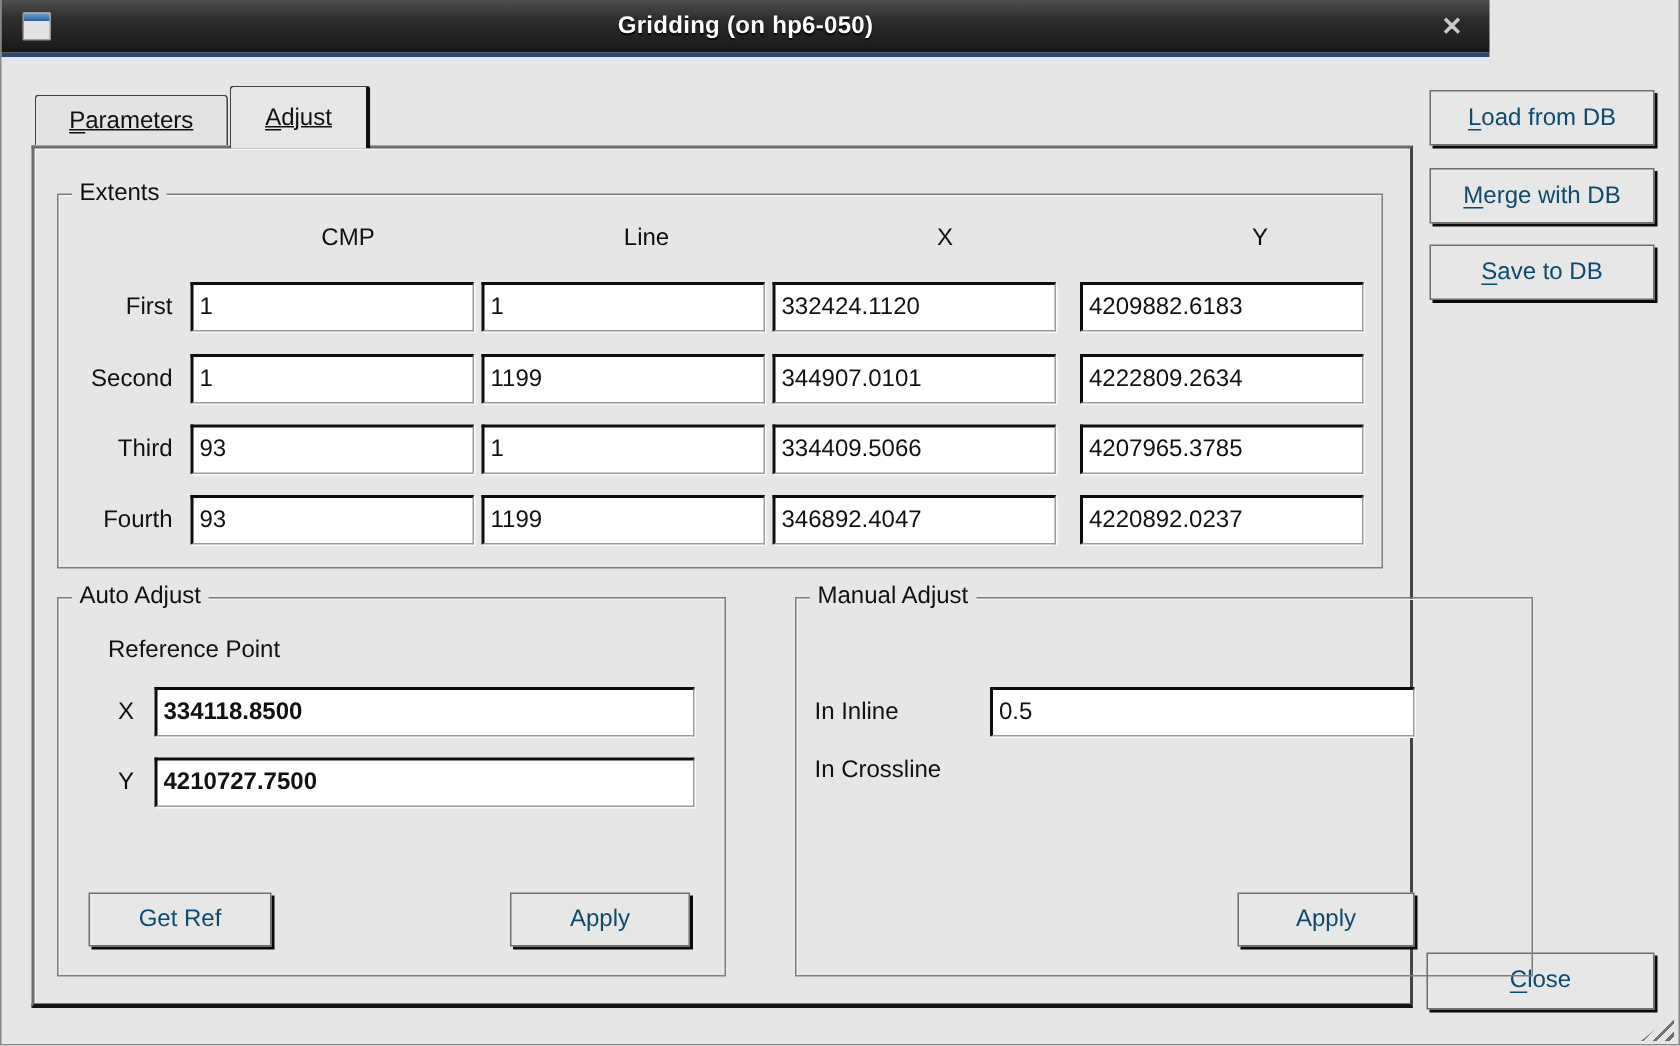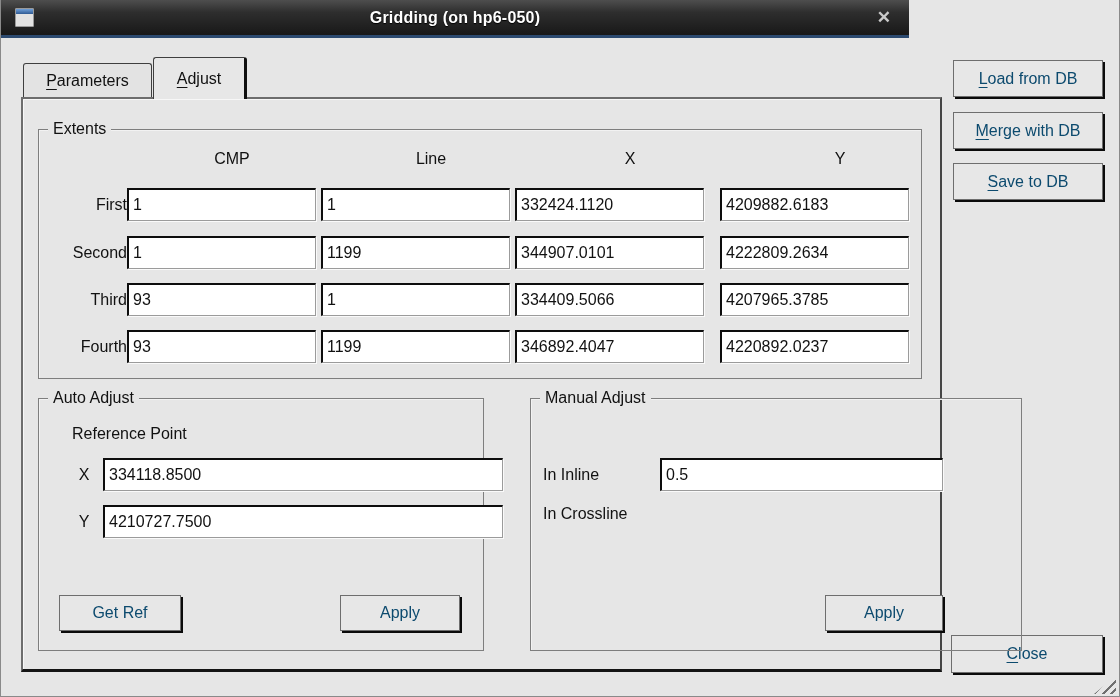--- a/index.html
+++ b/index.html
@@ -8,21 +8,21 @@
     font-family: "Liberation Sans", sans-serif;
     background:#e6e6e6;
     position:relative;
     overflow:hidden;
     color:#111;
   }
   .window { position:absolute; inset:0; border:1px solid #8a8a8a; border-top:none; }
 
   
   .titlebar {
-    position:absolute; left:0; top:0; width:908px; height:38px;
+    position:absolute; left:0; top:0; width:992px; height:38px;
     background:linear-gradient(180deg,#4e4e4e 0%, #2e2e2e 35%, #181818 100%);
     border-bottom:3px solid #2c4a70;
     display:flex; align-items:center;
   }
   .win-icon {
     position:absolute; left:14px; top:8px; width:19px; height:19px;
     background:#e2e2e2; border:1px solid #9a9a9a; border-radius:1px;
   }
   .win-icon::before {
     content:""; position:absolute; left:0; top:0; right:0; height:5px;
@@ -34,21 +34,21 @@
   }
   .close-x {
     position:absolute; right:18px; top:7px; color:#c9c9c9; font-size:17px;
     font-weight:bold; cursor:default; line-height:22px;
   }
 
   
   .tab {
     position:absolute; background:#e7e7e7; border:1px solid #3f3f3f; border-bottom:none;
     border-radius:3px 3px 0 0; display:flex; align-items:center; justify-content:center;
-    font-size:16px; z-index:2;
+    font-size:16px; z-index:2;text-decoration:underline;
   }
   .tab.inactive { left:22px; top:63px; width:129px; height:34px; background:#e3e3e3; }
   .tab.active  { left:152px; top:57px; width:94px; height:42px; border-right:3px solid #101010; z-index:4; }
   .mn { text-decoration:underline; text-underline-offset:3px; }
 
   
   .panel {
     position:absolute; left:20px; top:97px; width:921px; height:575px;
     background:#e6e6e6; z-index:3;
     border:2px solid #6d6d6d; border-right-color:#454545;
@@ -70,33 +70,33 @@
   input.field {
     background:#fff; color:#111; font-family:"Liberation Sans",sans-serif;
     font-size:16px; height:33px; padding:0 4px;
     border-style:solid; border-width:2px 1px 1px 2px;
     border-color:#0d0d0d #9b9b9b #9b9b9b #0d0d0d;
     box-shadow:1px 1px 0 #fafafa; outline:none;
   }
 
   
   .xrow { position:absolute; left:4px; display:flex; align-items:center; }
-  .xrow .rlabel { width:84px; text-align:right; padding-right:0; font-size:16px; }
+  .xrow .rlabel { width:84px; text-align:right; padding-right:12px; font-size:16px; }
   .xrow input { width:189px; margin-right:5px; }
   .xrow input.col-y { margin-left:11px; margin-right:0; }
   .hrow { position:absolute; left:4px; top:20px; display:flex; }
   .hrow .hspacer { width:92px; }
   .hrow .hcell { width:194px; margin-right:5px; text-align:center; font-size:16px; }
   .hrow .hcell.col-y { margin-left:11px; margin-right:0; }
 
   
   .ref-label { position:absolute; left:33px; top:26px; font-size:16px; }
   .ar-row { position:absolute; left:28px; display:flex; align-items:center; }
   .ar-row .alabel { width:36px; font-size:16px; text-align:center; padding-right:2px; }
-  .ar-row input { width:400px; }
+  .ar-row input { width:360px;font-weight:bold; }
 
   
   .mr-row { position:absolute; left:12px; display:flex; align-items:center; }
   .mr-row .mlabel { width:117px; font-size:16px; text-align:left; }
   .mr-row input { width:283px; }
 
   
   .btn {
     background:#e7e7e7; border:1px solid #6e6e6e;
     box-shadow:2px 2px 0 0 #0a0a0a;

